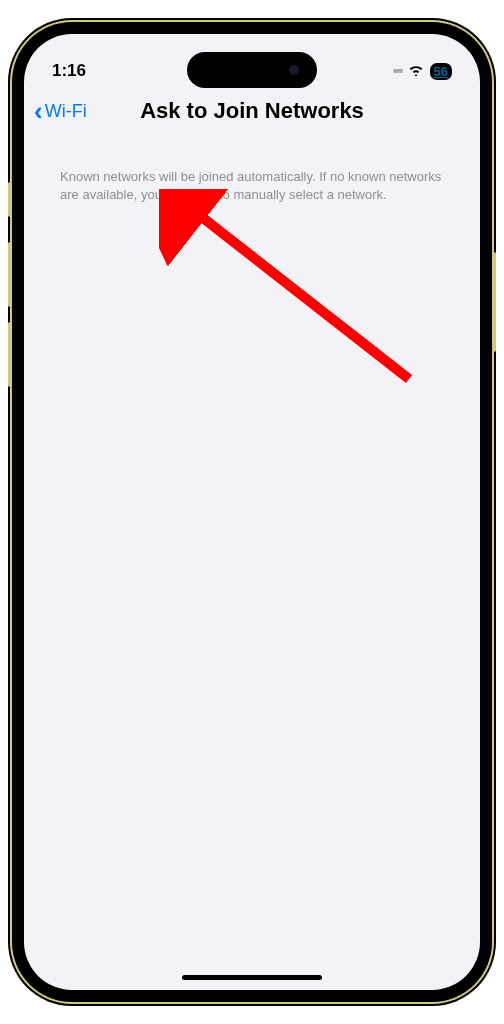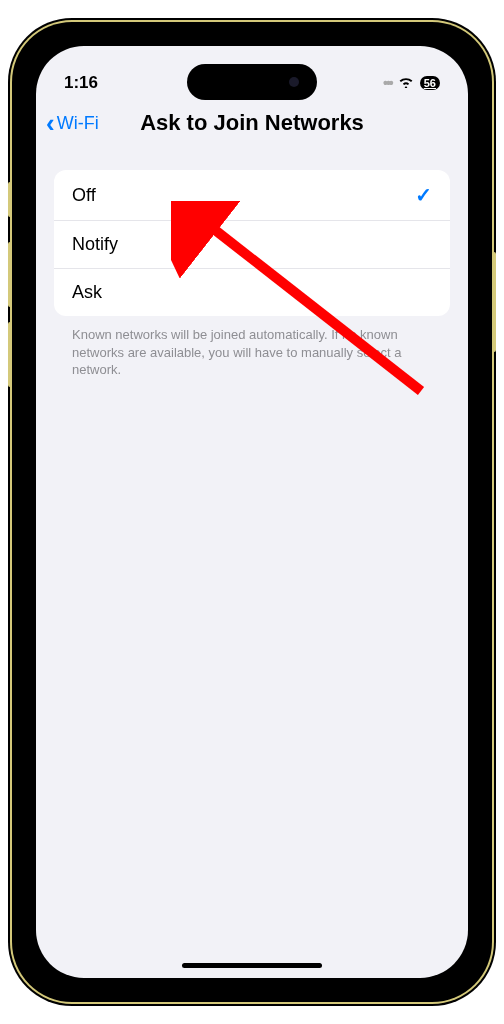--- a/index.html
+++ b/index.html
@@ -10,21 +10,21 @@
       justify-content: center;
       align-items: center;
       min-height: 1024px;
       width: 504px;
     }
     .phone-frame {
       width: 480px;
       height: 980px;
       background: #000;
       border-radius: 60px;
-      padding: 24px;
+      padding: 12px;
       position: relative;
       box-shadow: 0 0 0 2px #d4c97a, 0 0 0 4px #000;
     }
     .phone-screen {
       width: 100%;
       height: 100%;
       background: #f2f2f7;
       border-radius: 48px;
       overflow: hidden;
       position: relative;
@@ -62,24 +62,24 @@
     }
     .status-right {
       display: flex;
       align-items: center;
       gap: 6px;
     }
     .dots-icon { font-size: 14px; color: #aaa; letter-spacing: -2px; }
     .wifi-icon { font-size: 14px; }
     .battery-badge {
       background: #000;
-      color: #ffffff;
+      color: #0369a1;
       border-radius: 7px;
       padding: 1px 4px;
-      font-size: 11px;
+      font-size: 13px;
       font-weight: 700;
       text-decoration: underline;
     }
     .nav-bar {
       display: flex;
       align-items: center;
       padding: 10px 12px 14px;
       position: relative;
     }
     .back-btn {
@@ -189,32 +189,20 @@
 
     <div class="nav-bar">
       <div class="back-btn">
         <span class="back-chevron">‹</span>
         <span>Wi-Fi</span>
       </div>
       <div class="nav-title">Ask to Join Networks</div>
     </div>
 
     <div class="content">
-      <div class="list-group">
-        <div class="list-row">
-          <span>Off</span>
-          <span class="checkmark">✓</span>
-        </div>
-        <div class="list-row">
-          <span>Notify</span>
-        </div>
-        <div class="list-row">
-          <span>Ask</span>
-        </div>
-      </div>
       <div class="footer-text">Known networks will be joined automatically. If no known networks are available, you will have to manually select a network.</div>
     </div>
 
     <svg class="arrow-overlay" viewBox="0 0 260 200">
       <defs>
         <marker id="arrowhead" markerWidth="12" markerHeight="12" refX="2" refY="6" orient="auto">
           <polygon points="0 0, 12 6, 0 12" fill="#ff0000"></polygon>
         </marker>
       </defs>
       <line x1="250" y1="190" x2="30" y2="18" stroke="#ff0000" stroke-width="10" marker-end="url(#arrowhead)"></line>

